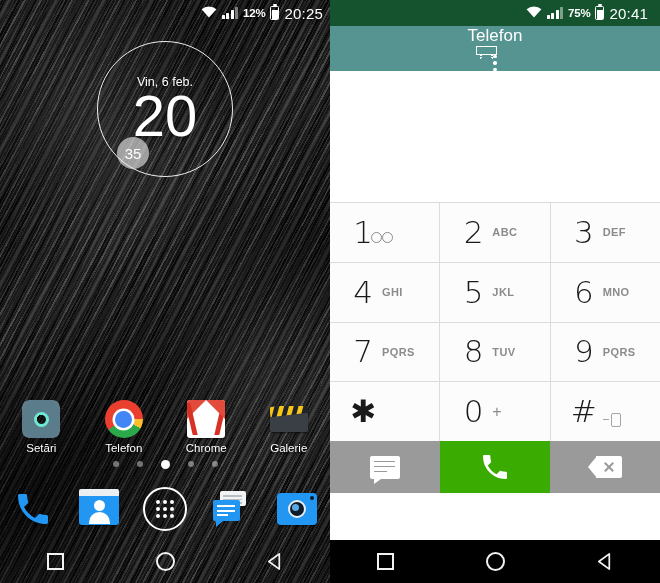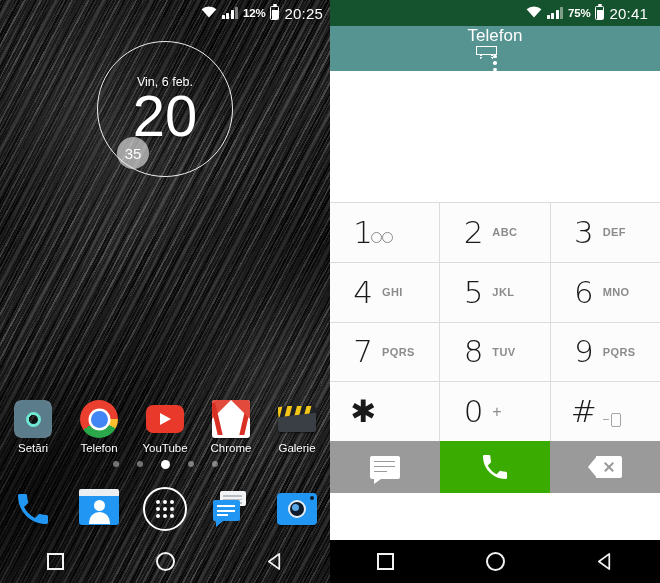--- a/index.html
+++ b/index.html
@@ -230,26 +230,20 @@
           <div class="gear-hole"></div>
         </div>
         <div class="applabel">Setări</div>
       </div>
 
       <div class="appcell">
         <div class="ico ic-chrome"></div>
         <div class="applabel">Telefon</div>
       </div>
 
-      <div class="appcell">
-        <div class="ico">
-            <div class="ic-yt"></div>
-          </div>
-        <div class="applabel">YouTube</div>
-      </div>
 
       <div class="appcell">
         <div class="ico ic-gmail">
             <div class="gm-m"></div>
           </div>
         <div class="applabel">Chrome</div>
       </div>
 
       <div class="appcell">
         <div class="ico">

